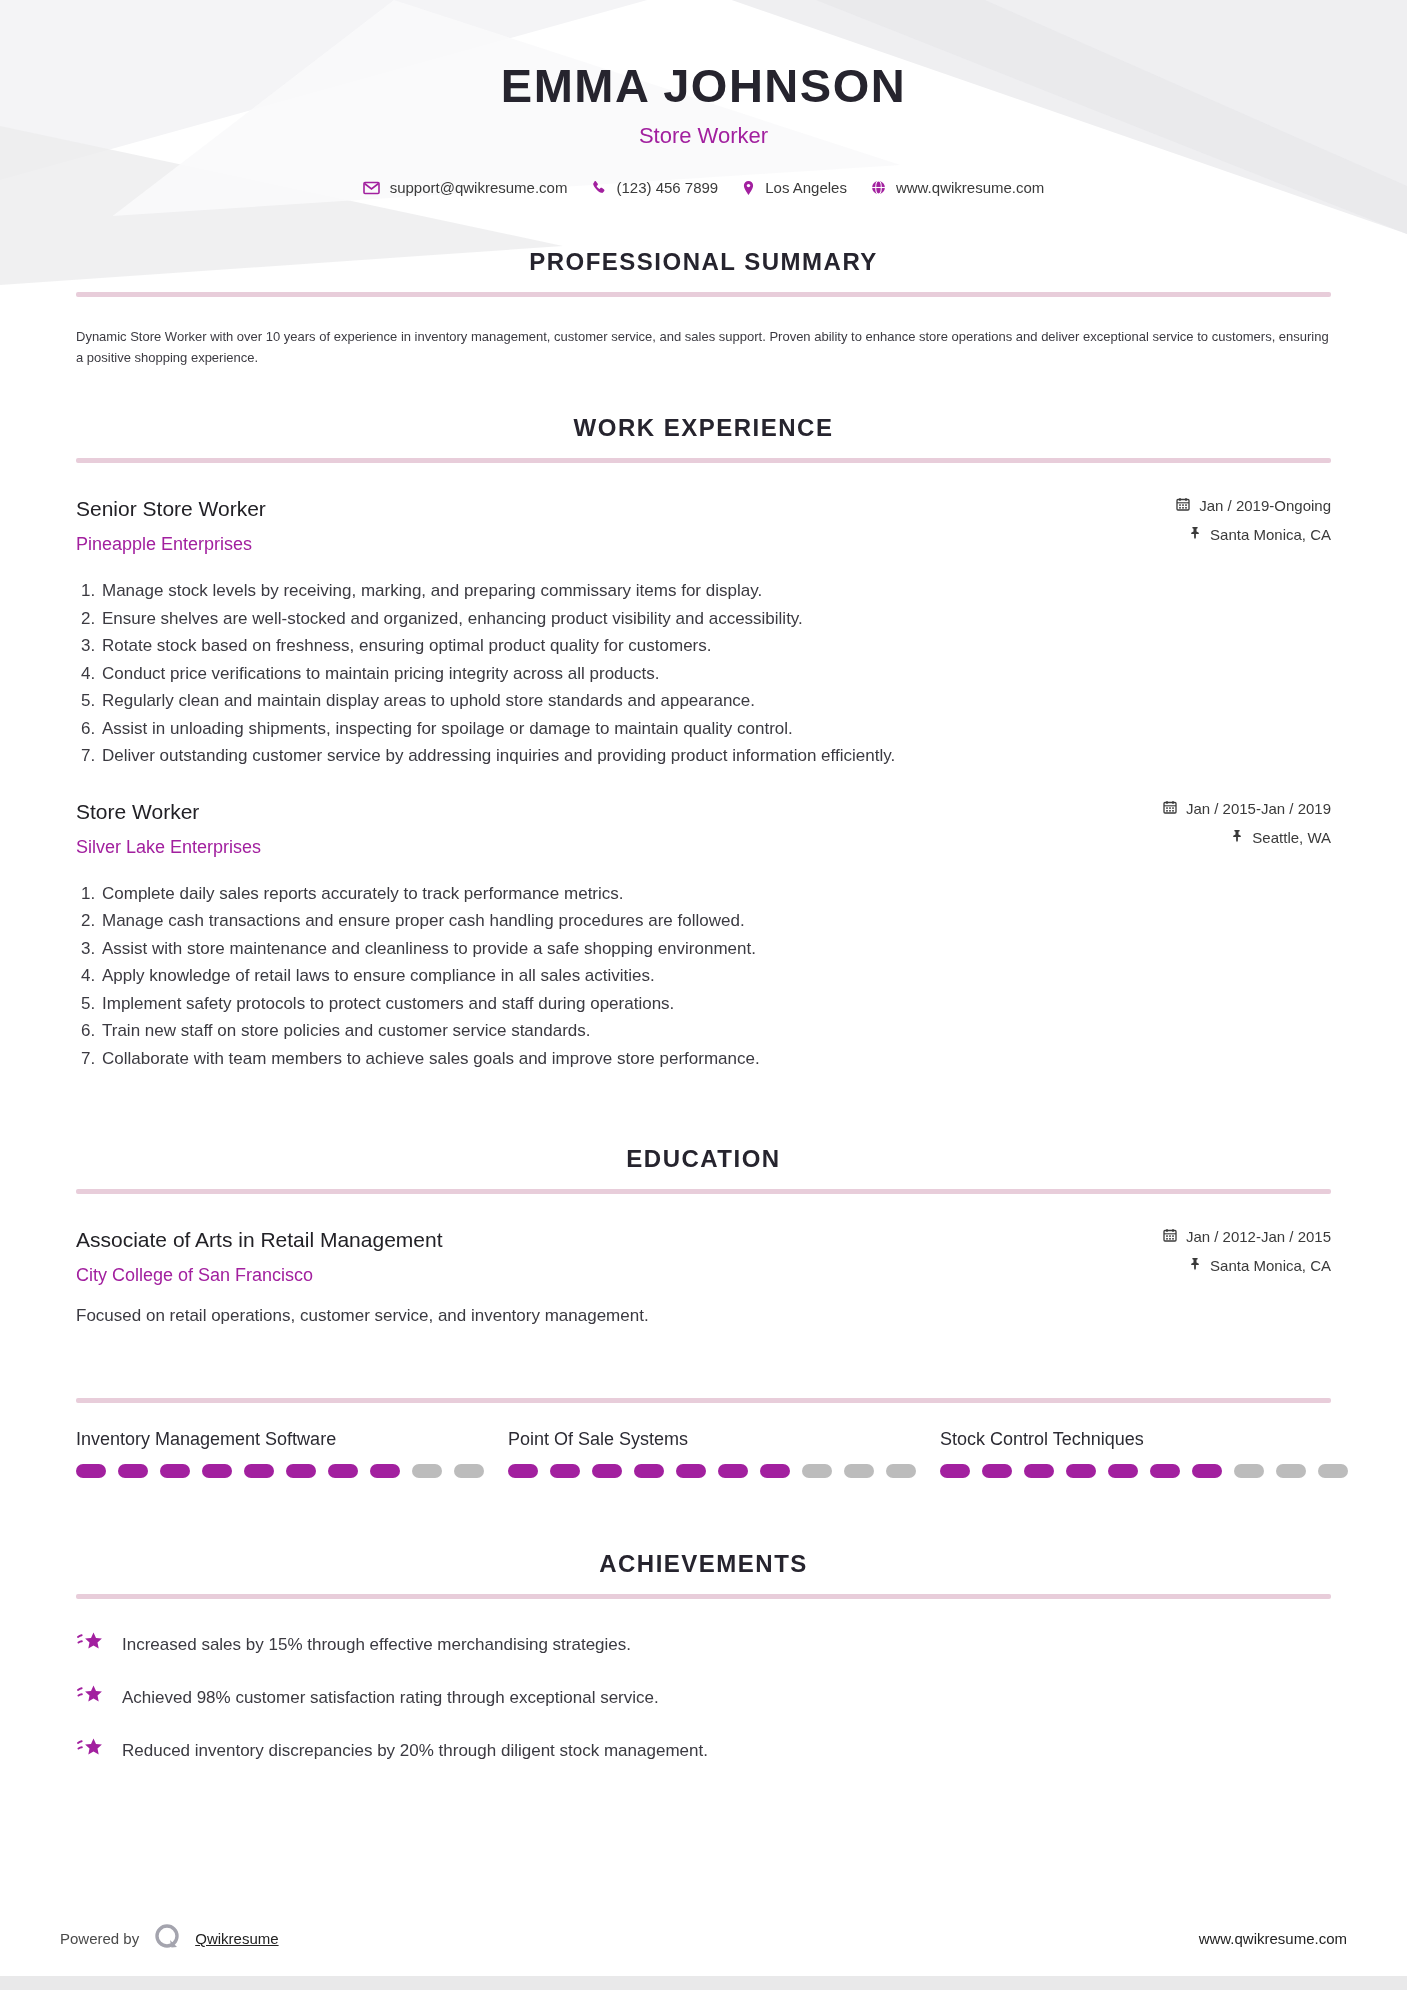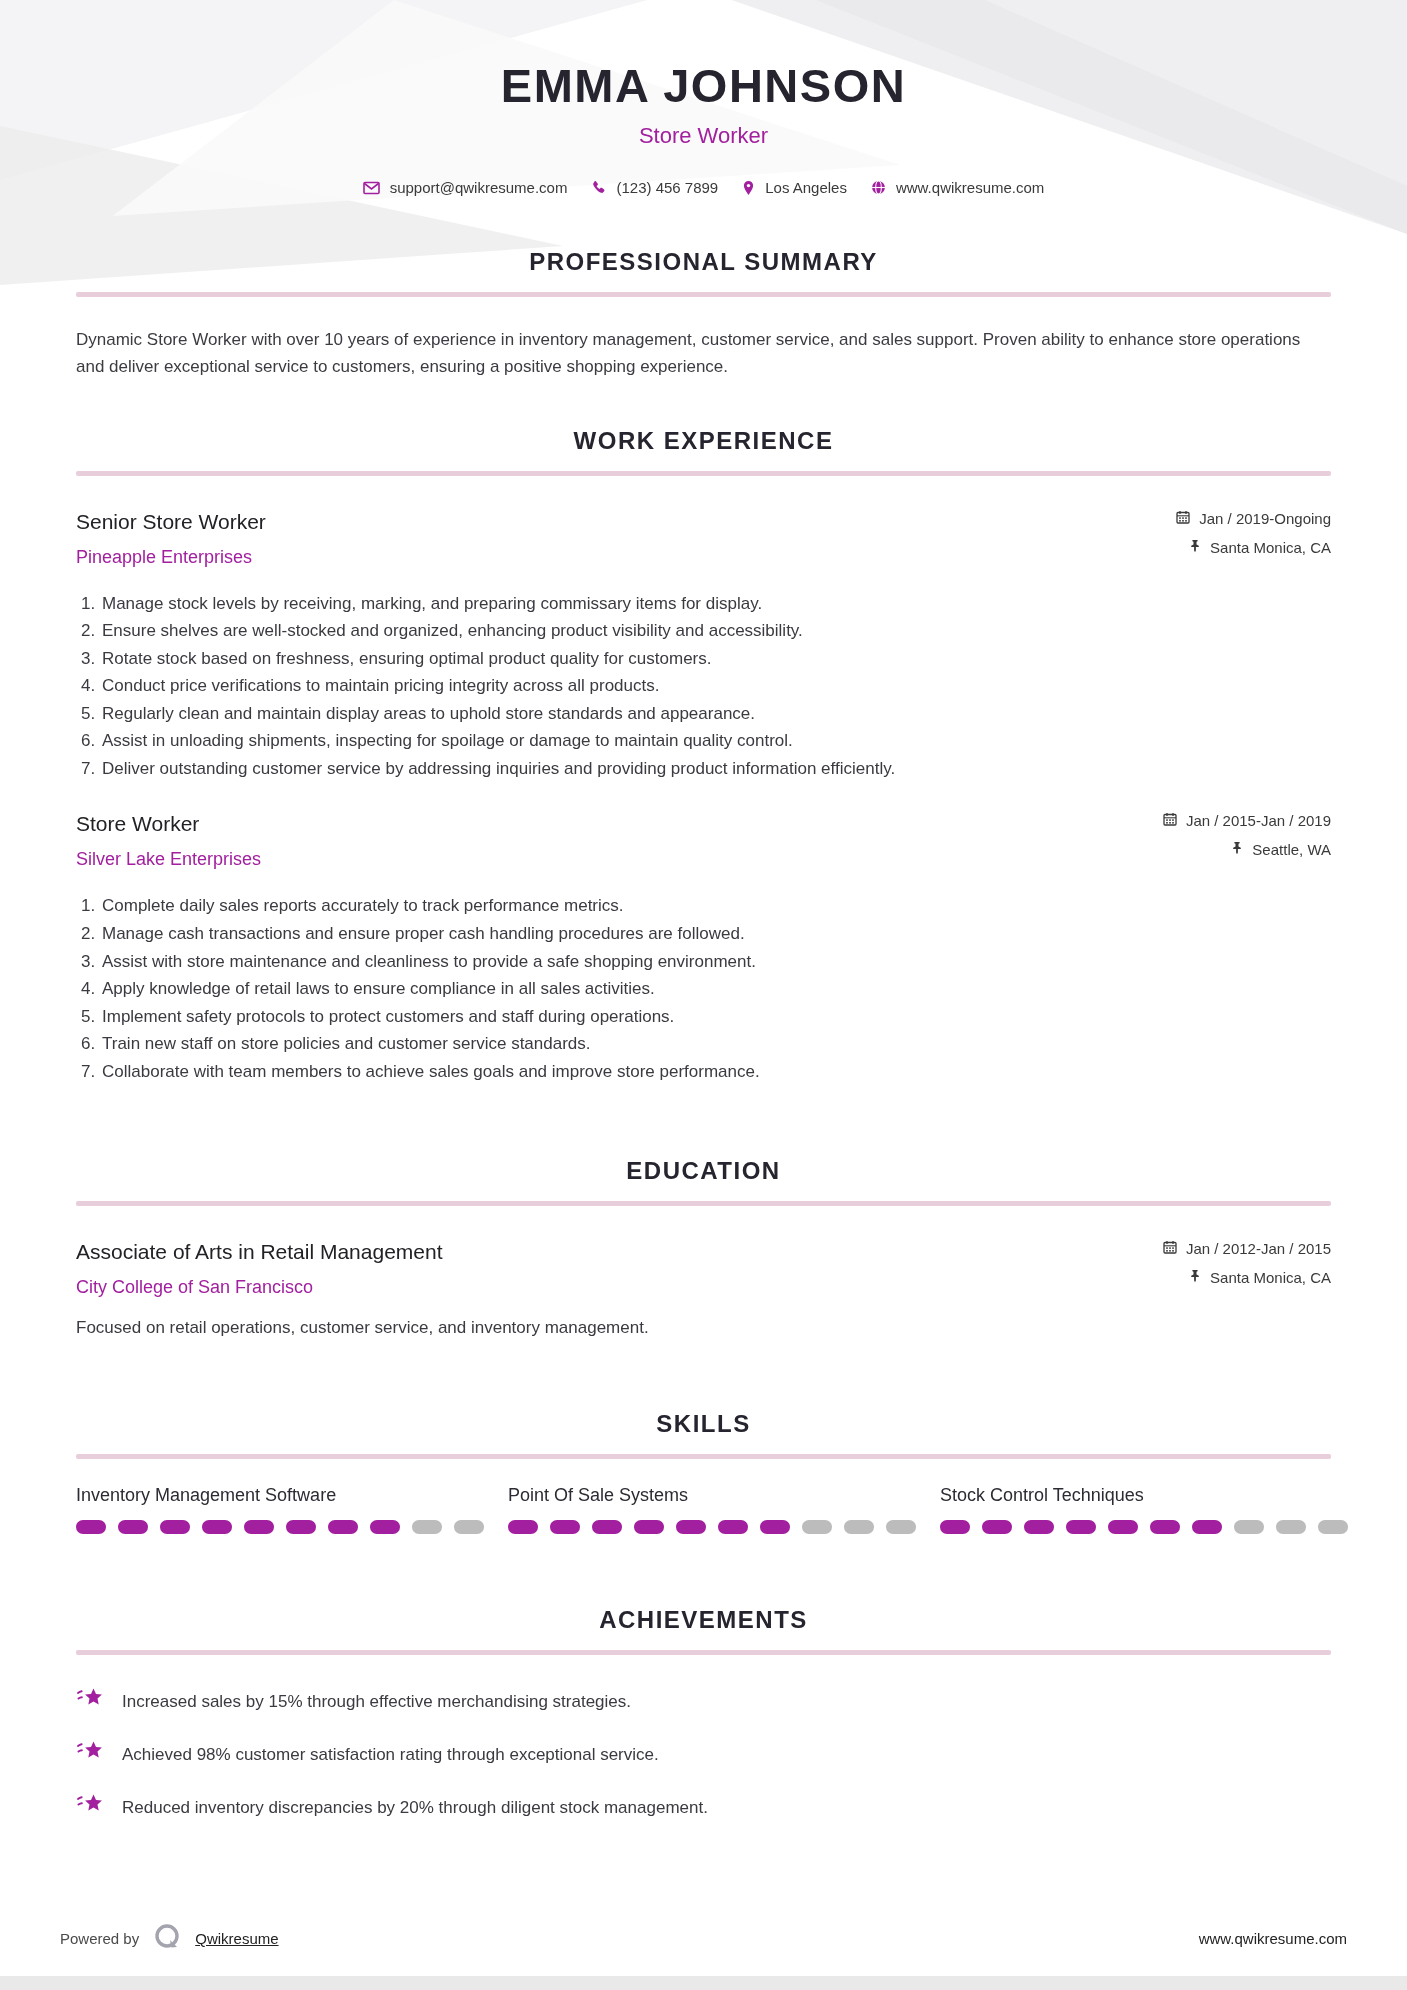--- a/index.html
+++ b/index.html
@@ -28,21 +28,21 @@
   .accent-ic{color:var(--accent);}
   .dark-ic{color:#3a3a3a;}
   
   .section{margin-top:52px;}
   .section.tight{margin-top:46px;}
   .section.roomy{margin-top:72px;}
   .sec-head{text-align:center;font-size:24px;font-weight:700;letter-spacing:1.5px;
             color:#26242e;margin:0;}
   .sec-rule{height:5px;background:var(--divider);margin-top:16px;border-radius:2px;}
   
-  .summary-text{margin-top:30px;font-size:17px;line-height:1.58;color:#3c3b42;}
+  .summary-text{margin-top:30px;font-size:13px;line-height:1.58;color:#3c3b42;}
   
   .entry{display:flex;justify-content:space-between;margin-top:34px;}
   .entry + .entry{margin-top:30px;}
   .entry-left{flex:1 1 auto;min-width:0;}
   .entry-right{flex:0 0 240px;text-align:right;}
   .entry-title{font-size:21px;color:#222126;font-weight:500;}
   .entry-company{margin-top:13px;font-size:18px;color:var(--accent);}
   .meta-line{display:flex;justify-content:flex-end;align-items:center;gap:9px;
              font-size:15px;color:#3a3a3a;margin-bottom:12px;}
   .bullets{margin:22px 0 0 0;padding-left:24px;font-size:17px;line-height:1.62;color:#3b3a41;}
@@ -255,21 +255,20 @@
                   <path d="M3.4 1h5.2v1.2l-1.1.6v2.7l2.3 1.2v1.4H6.9v3.4L6 13.3l-.9-1.8V8.1H2.2V6.7l2.3-1.2V2.8l-1.1-.6z" fill="currentColor"></path>
                 </svg>
             </span>
             <span>Santa Monica, CA</span>
           </div>
         </div>
       </div>
     </div>
 
     <div class="section roomy">
-      <h2 class="sec-head">SKILLS</h2>
       <div class="sec-rule"></div>
 
       <div class="skills-grid">
         <div class="skill">
           <div class="skill-name">Inventory Management Software</div>
           <div class="skill-bar">
               <span class="dash filled"></span>
               <span class="dash filled"></span>
               <span class="dash filled"></span>
               <span class="dash filled"></span>

